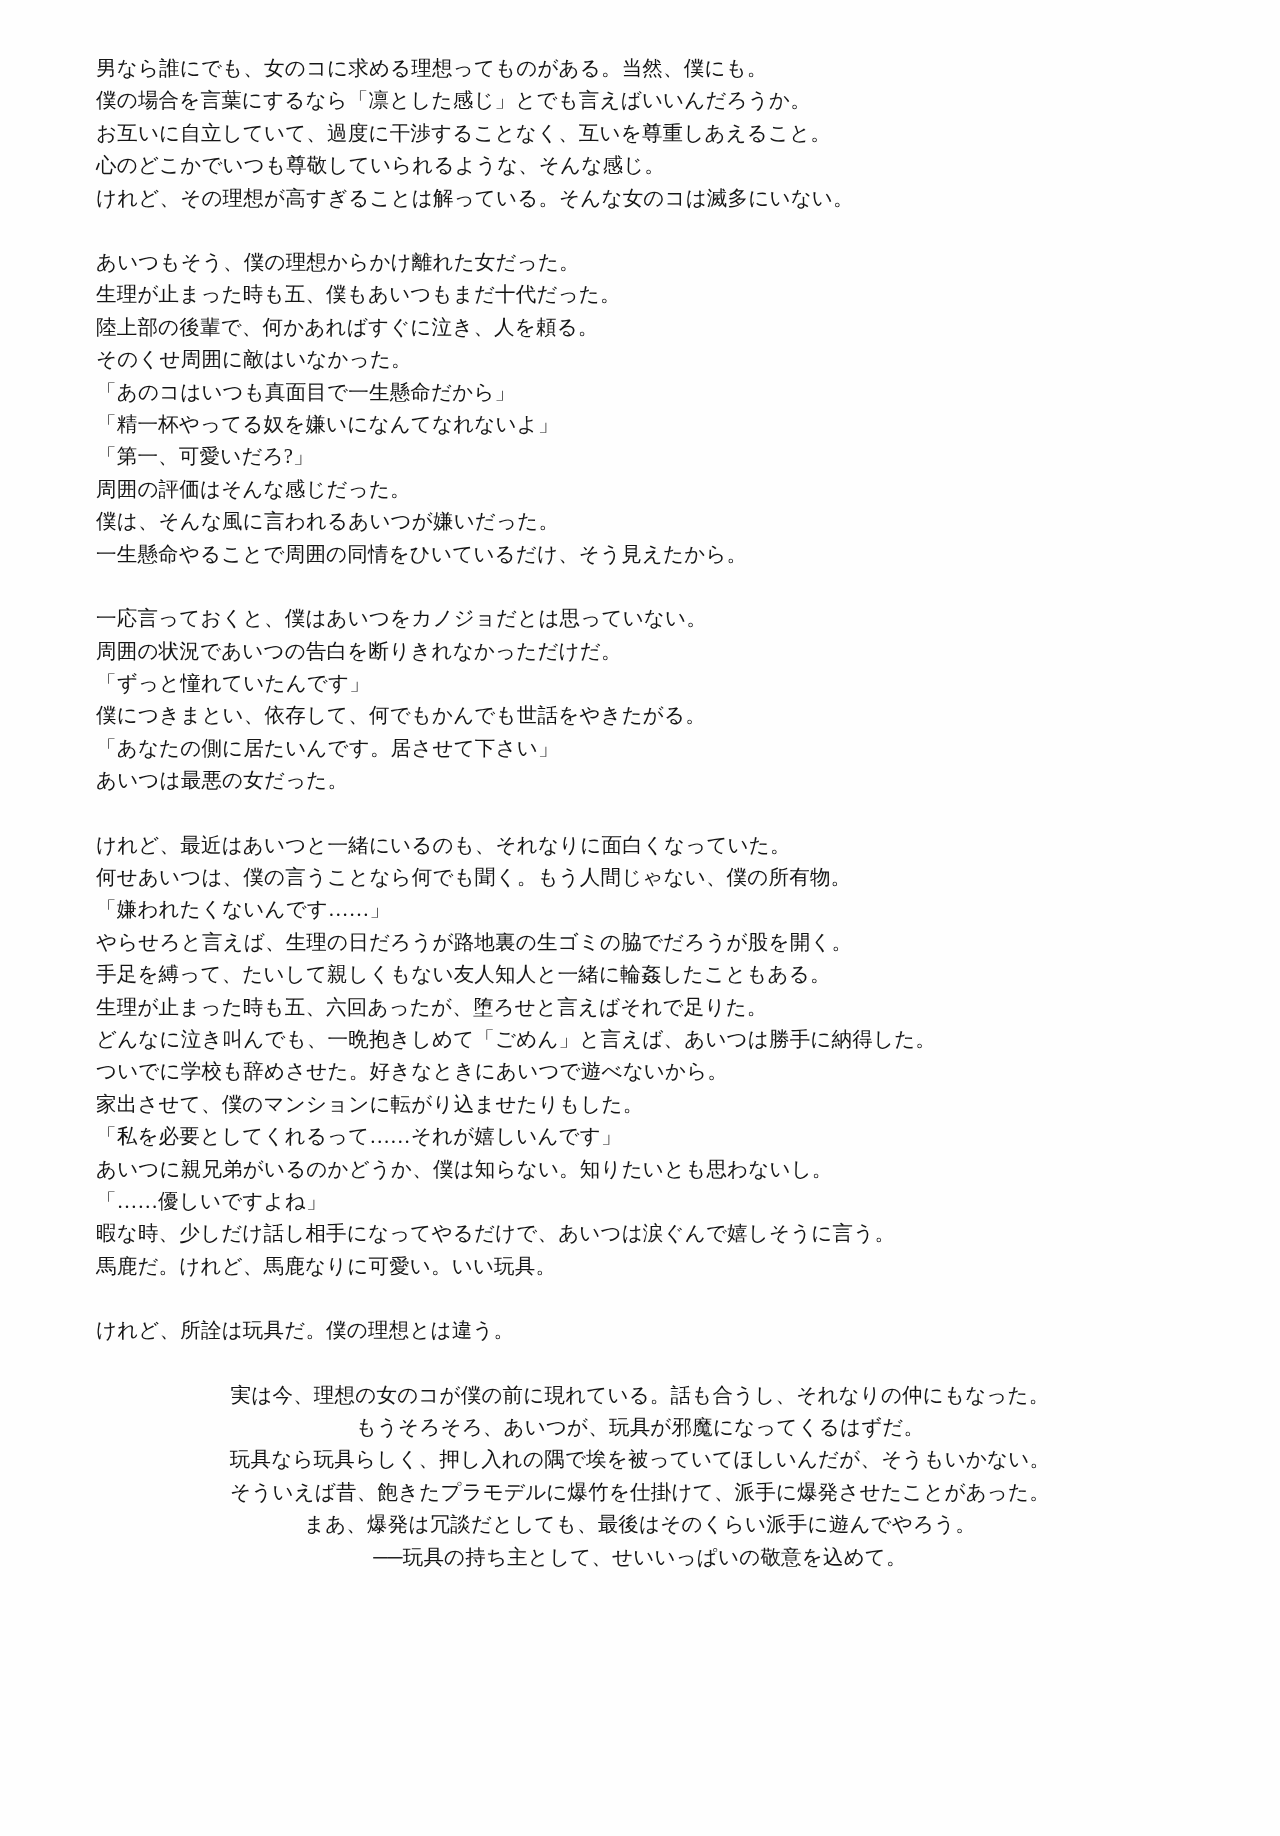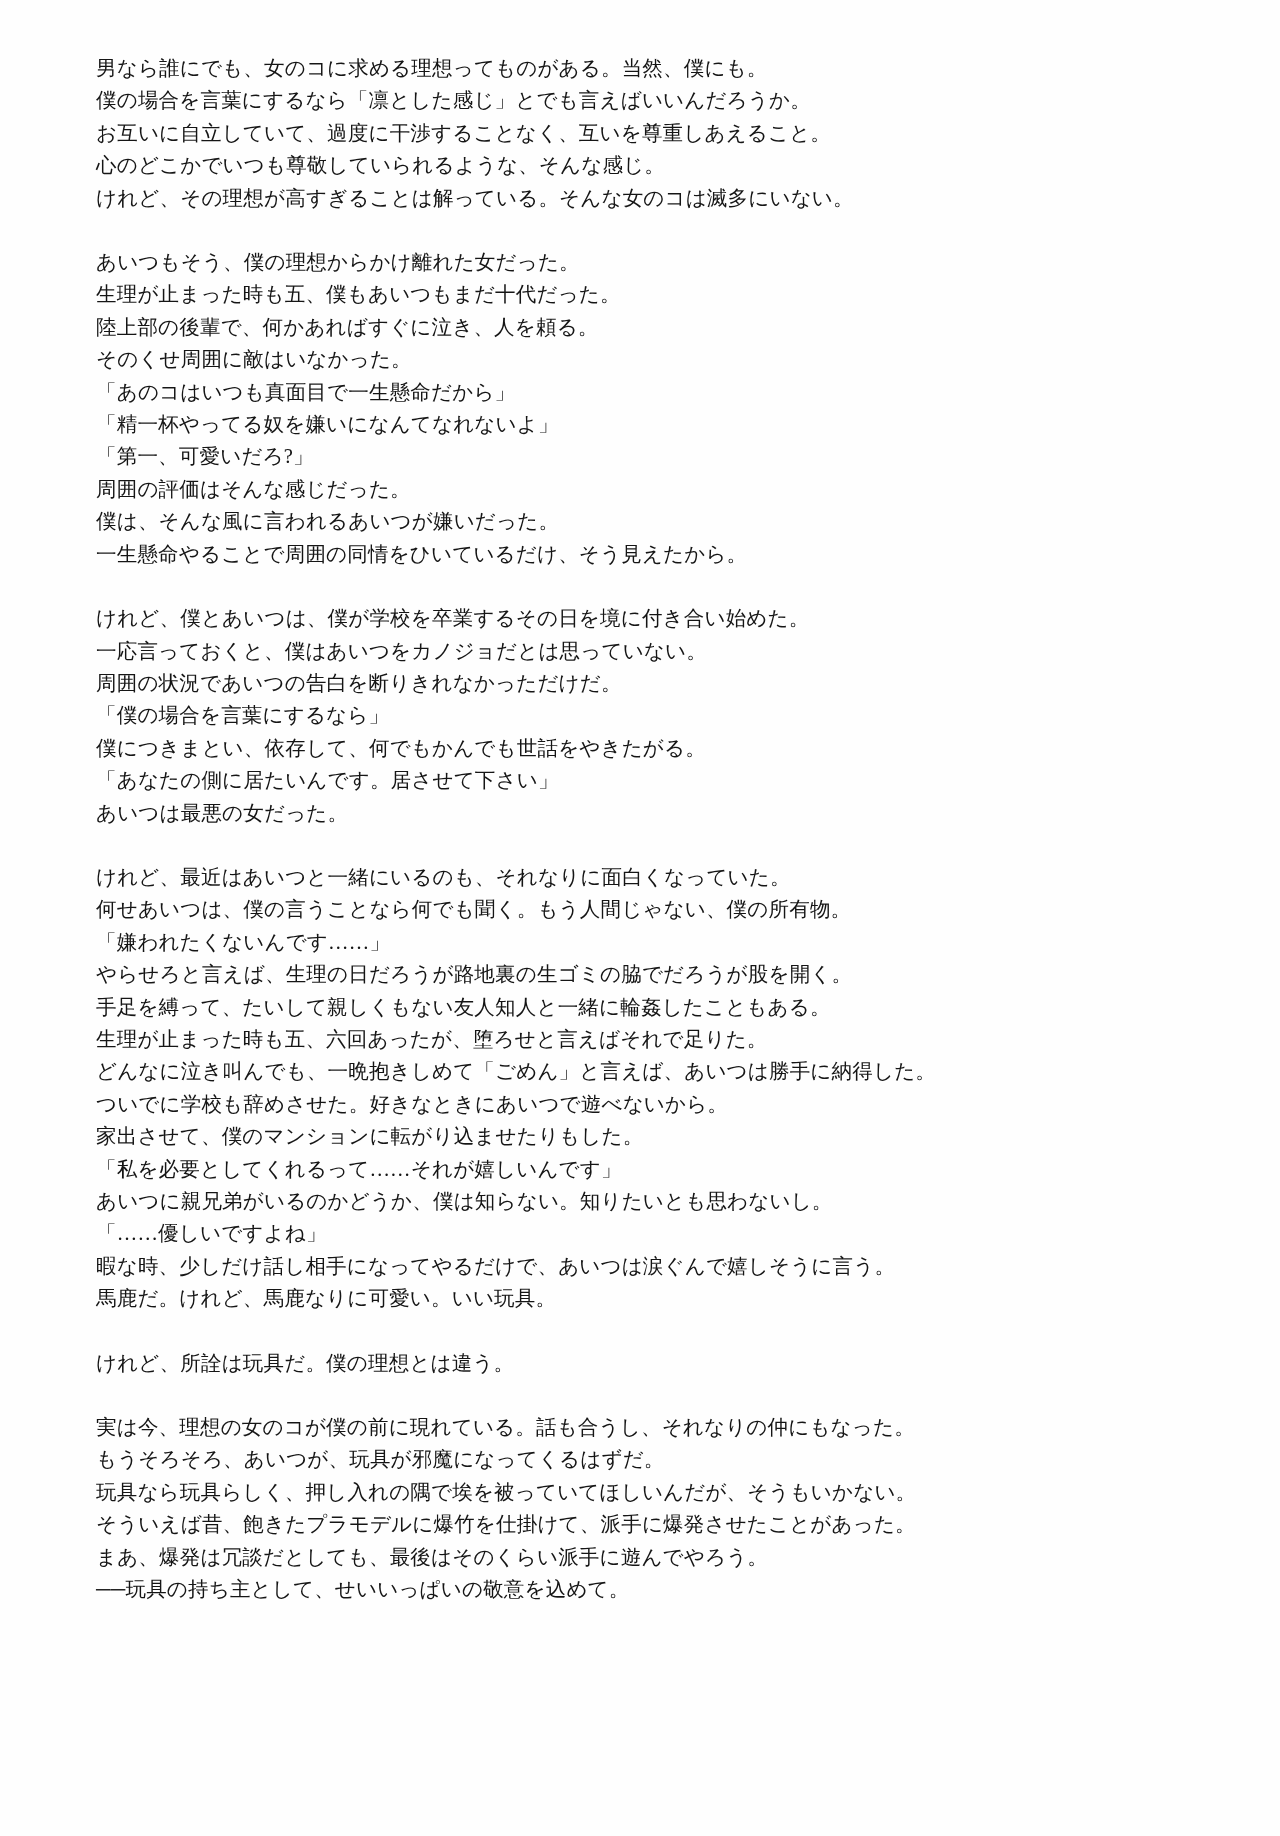--- a/index.html
+++ b/index.html
@@ -29,20 +29,21 @@
     font-size: 20.5px;
     line-height: 32.4px;
     letter-spacing: 0.2px;
     color: #151515;
   }
   .para {
     margin: 0 0 32px 0;
   }
   .para:last-child {
     margin-bottom: 12px;
+    text-align: center;
   }
   .line {
     display: block;
     white-space: pre;
   }
 </style>
 </head>
 <body>
 
 <div class="page">
@@ -63,24 +64,23 @@
       <span class="line">そのくせ周囲に敵はいなかった。</span>
       <span class="line">「あのコはいつも真面目で一生懸命だから」</span>
       <span class="line">「精一杯やってる奴を嫌いになんてなれないよ」</span>
       <span class="line">「第一、可愛いだろ?」</span>
       <span class="line">周囲の評価はそんな感じだった。</span>
       <span class="line">僕は、そんな風に言われるあいつが嫌いだった。</span>
       <span class="line">一生懸命やることで周囲の同情をひいているだけ、そう見えたから。</span>
     </div>
 
     <div class="para">
-      <span class="line">けれど、僕とあいつは、僕が学校を卒業するその日を境に付き合い始めた。</span>
       <span class="line">一応言っておくと、僕はあいつをカノジョだとは思っていない。</span>
       <span class="line">周囲の状況であいつの告白を断りきれなかっただけだ。</span>
-      <span class="line">「僕の場合を言葉にするなら」</span>
+      <span class="line">「ずっと憧れていたんです」</span>
       <span class="line">僕につきまとい、依存して、何でもかんでも世話をやきたがる。</span>
       <span class="line">「あなたの側に居たいんです。居させて下さい」</span>
       <span class="line">あいつは最悪の女だった。</span>
     </div>
 
     <div class="para">
       <span class="line">けれど、最近はあいつと一緒にいるのも、それなりに面白くなっていた。</span>
       <span class="line">何せあいつは、僕の言うことなら何でも聞く。もう人間じゃない、僕の所有物。</span>
       <span class="line">「嫌われたくないんです……」</span>
       <span class="line">やらせろと言えば、生理の日だろうが路地裏の生ゴミの脇でだろうが股を開く。</span>

